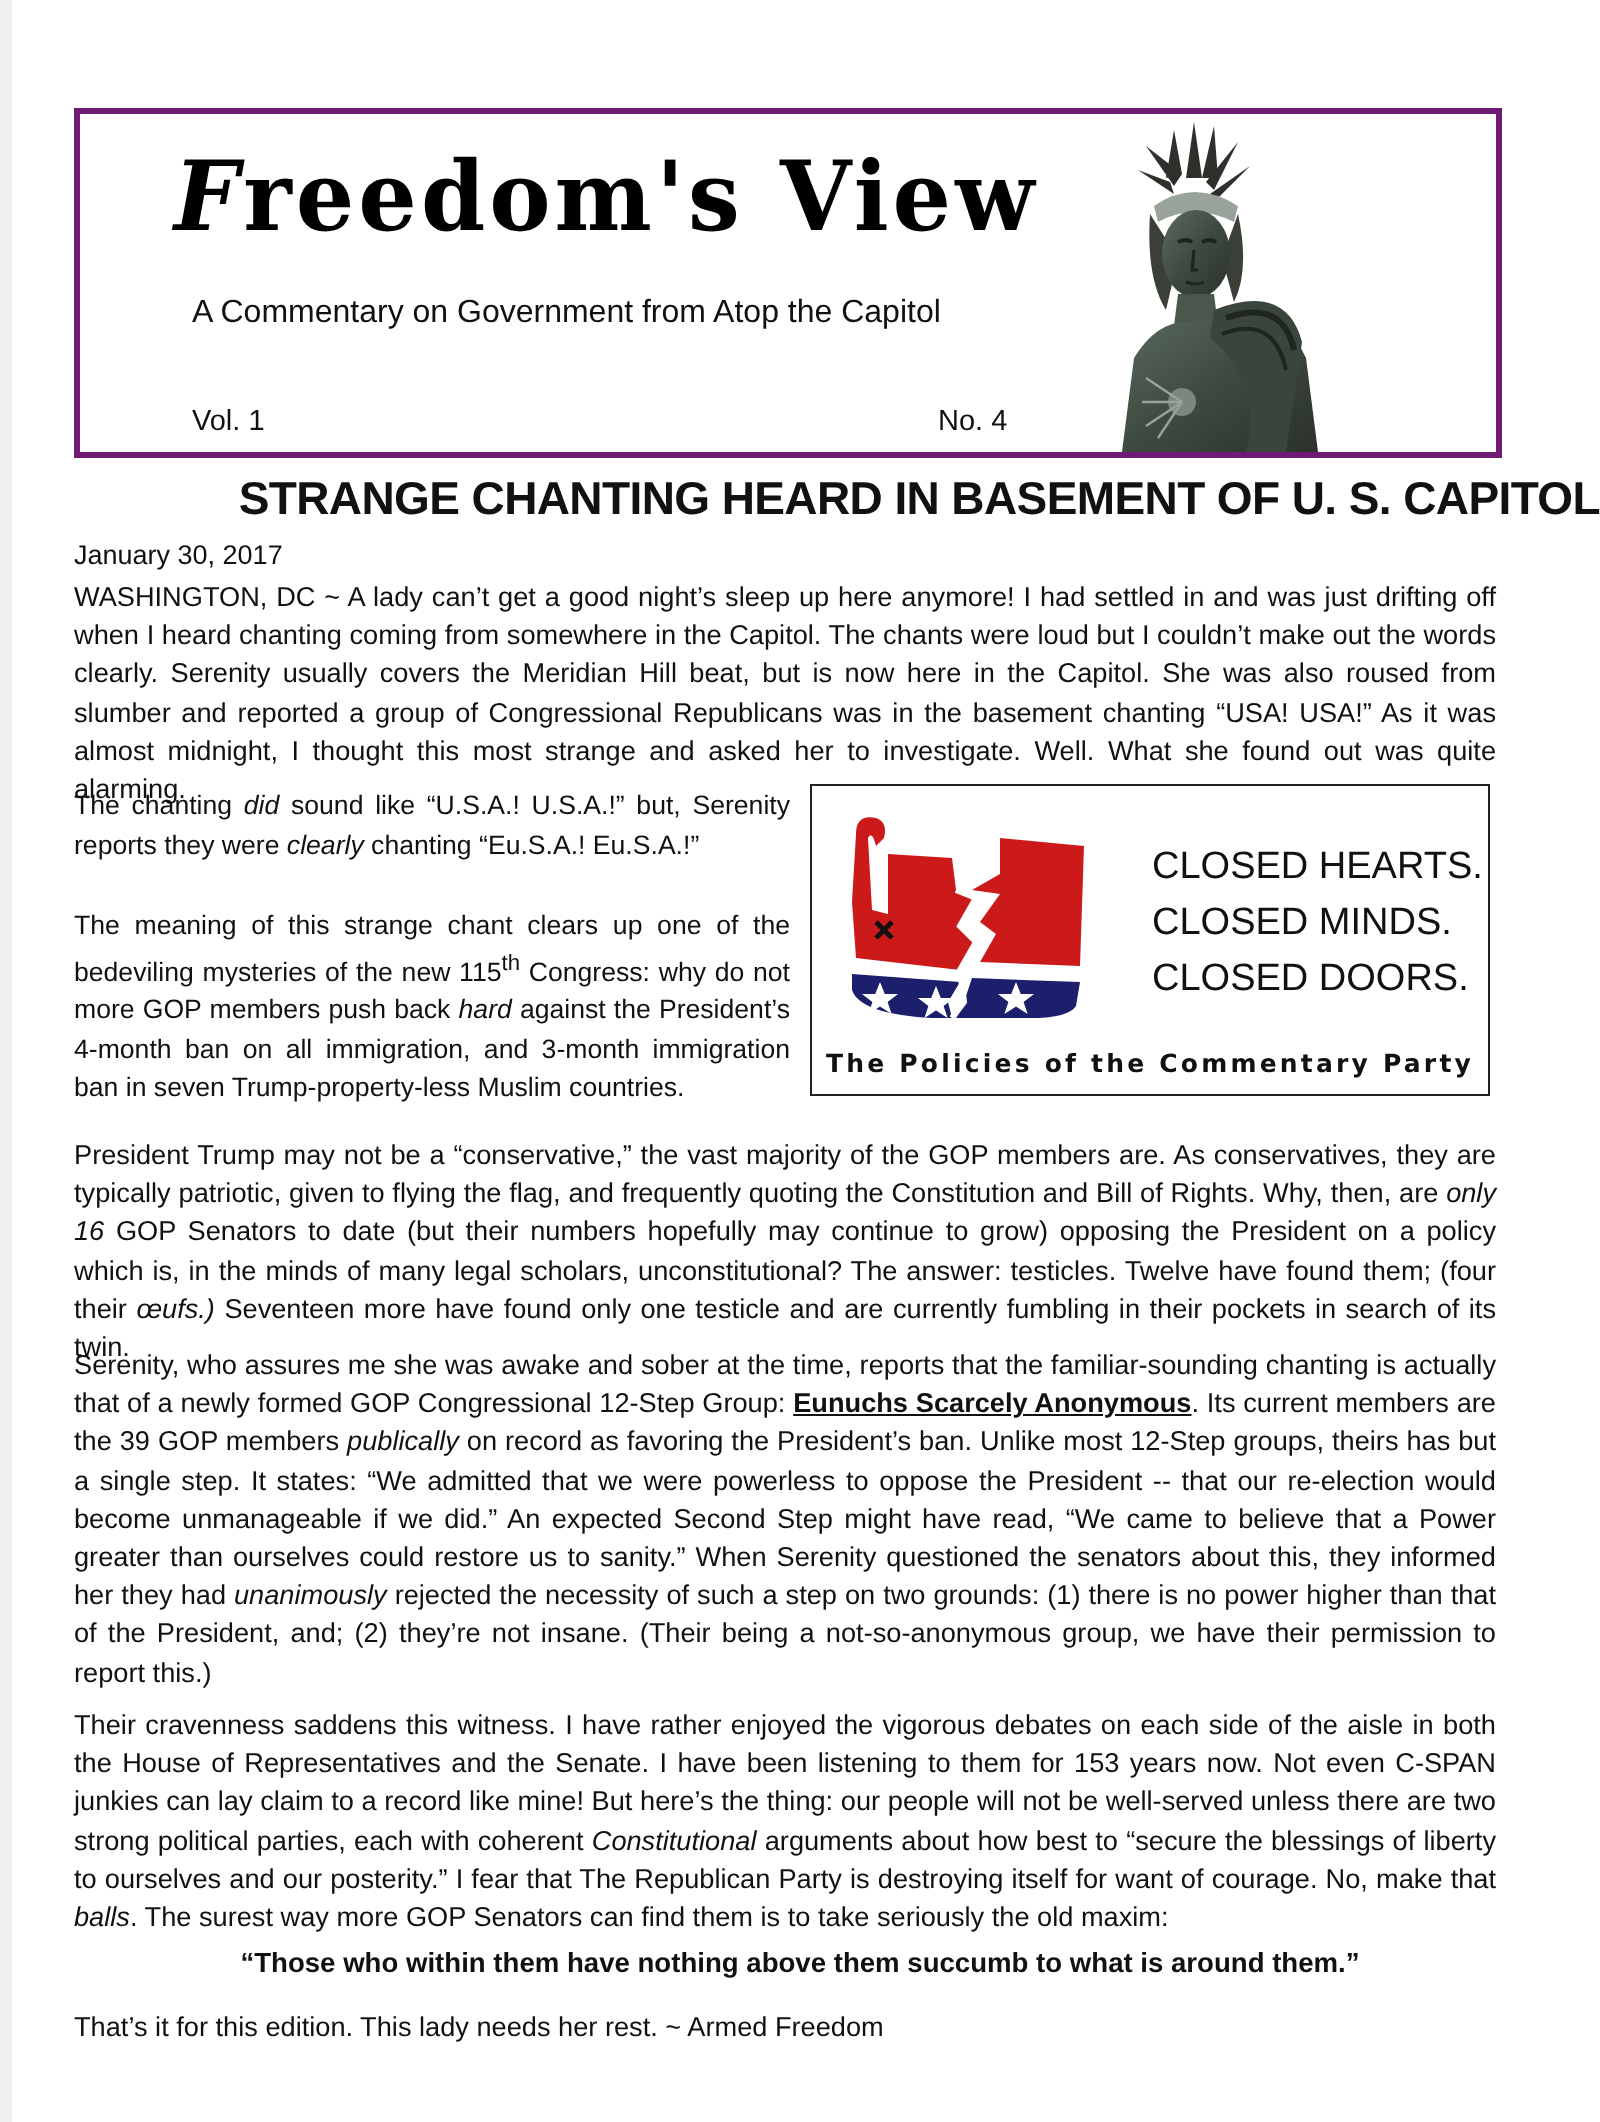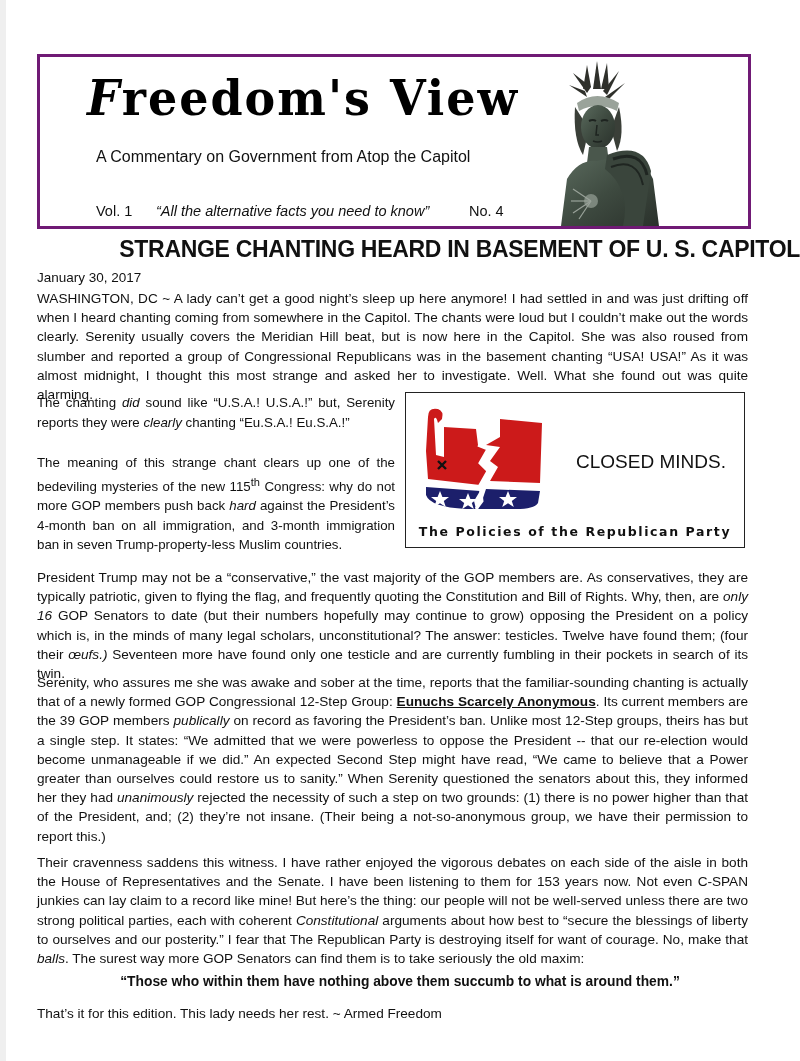--- a/index.html
+++ b/index.html
@@ -76,21 +76,20 @@
 </style>
 </head>
 <body>
 
 <div class="left-strip"></div>
 
 <div class="masthead">
   <div class="mast-title"><span class="initial">F</span><span>reedom's View</span></div>
   <div class="mast-subtitle">A Commentary on Government from Atop the Capitol</div>
   <div class="mast-vol">Vol. 1</div>
-  <div class="mast-tagline">“All the alternative facts you need to know”</div>
   <div class="mast-no">No.  4</div>
 
   <svg class="statue" viewBox="0 0 118 167">
     <defs>
       <linearGradient id="bronze" x1="0" y1="0" x2="1" y2="1">
         <stop offset="0" stop-color="#5b6b5e"></stop>
         <stop offset="0.5" stop-color="#3e4a40"></stop>
         <stop offset="1" stop-color="#2a312b"></stop>
       </linearGradient>
     </defs>
@@ -155,22 +154,24 @@
     <g fill="#fff">
       <polygon points="24,86 26.4,92 33,92 27.8,96 29.8,102 24,98.2 18.2,102 20.2,96 15,92 21.6,92"></polygon>
       <polygon points="52,88 54.4,94 61,94 55.8,98 57.8,104 52,100.2 46.2,104 48.2,98 43,94 49.6,94"></polygon>
       <polygon points="92,86 94.4,92 101,92 95.8,96 97.8,102 92,98.2 86.2,102 88.2,96 83,92 89.6,92"></polygon>
     </g>
 
     <path d="M62 40 L72 44 L64 58 L72 66 L64 80 L66 96 L60 104" fill="none" stroke="#fff" stroke-width="3"></path>
 
     <path d="M22 56 L30 64 M30 56 L22 64" stroke="#111" stroke-width="2.4"></path>
   </svg>
+  <div class="ad-line ad-l1">CLOSED HEARTS.</div>
   <div class="ad-line ad-l2">CLOSED MINDS.</div>
-  <div class="ad-caption">The Policies of the Republican Party</div>
+  <div class="ad-line ad-l3">CLOSED DOORS.</div>
+  <div class="ad-caption">The Policies of the Commentary Party</div>
 </div>
 
 <div class="para p4"><span>President Trump may not be a “conservative,” the vast majority of the GOP members are.  As conservatives, they are typically patriotic, given to flying the flag, and frequently quoting the Constitution and Bill of Rights.  Why, then, are </span><i>only 16</i><span> GOP Senators to date (but their numbers hopefully may continue to grow) opposing the President on a policy which is, in the minds of many legal scholars, unconstitutional?  The answer:  testicles.  Twelve have found them; (four their </span><i>œufs.)</i><span>  Seventeen more have found only one testicle and are currently fumbling in their pockets in search of its twin.</span></div>
 
 <div class="para p5"><span>Serenity, who assures me she was awake and sober at the time, reports that the familiar-sounding chanting is actually that of a newly formed GOP Congressional 12-Step Group:  </span><b>Eunuchs Scarcely Anonymous</b><span>.  Its current members are the 39 GOP members </span><i>publically</i><span> on record as favoring the President’s ban.  Unlike most 12-Step groups, theirs has but a single step.  It states:  “We admitted that we were powerless to oppose the President -- that our re-election would become unmanageable if we did.”  An expected Second Step might have read, “We came to believe that a Power greater than ourselves could restore us to sanity.”  When Serenity questioned the senators about this, they informed her they had </span><i>unanimously</i><span> rejected the necessity of such a step on two grounds: (1) there is no power higher than that of the President, and; (2) they’re not insane.  (Their being a not-so-anonymous group, we have their permission to report this.)</span></div>
 
 <div class="para p6"><span>Their cravenness saddens this witness.  I have rather enjoyed the vigorous debates on each side of the aisle in both the House of Representatives and the Senate.  I have been listening to them for 153 years now.  Not even C-SPAN junkies can lay claim to a record like mine!  But here’s the thing:  our people will not be well-served unless there are two strong political parties, each with coherent </span><i>Constitutional</i><span> arguments about how best to “secure the blessings of liberty to ourselves and our posterity.”  I fear that The Republican Party is destroying itself for want of courage.  No, make that </span><i>balls</i><span>.  The surest way more GOP Senators can find them is to take seriously the old maxim:</span></div>
 
 <div class="quote">“Those who within them have nothing above them succumb to what is around them.”</div>
 <div class="signoff">That’s it for this edition.  This lady needs her rest.    ~ Armed Freedom</div>

